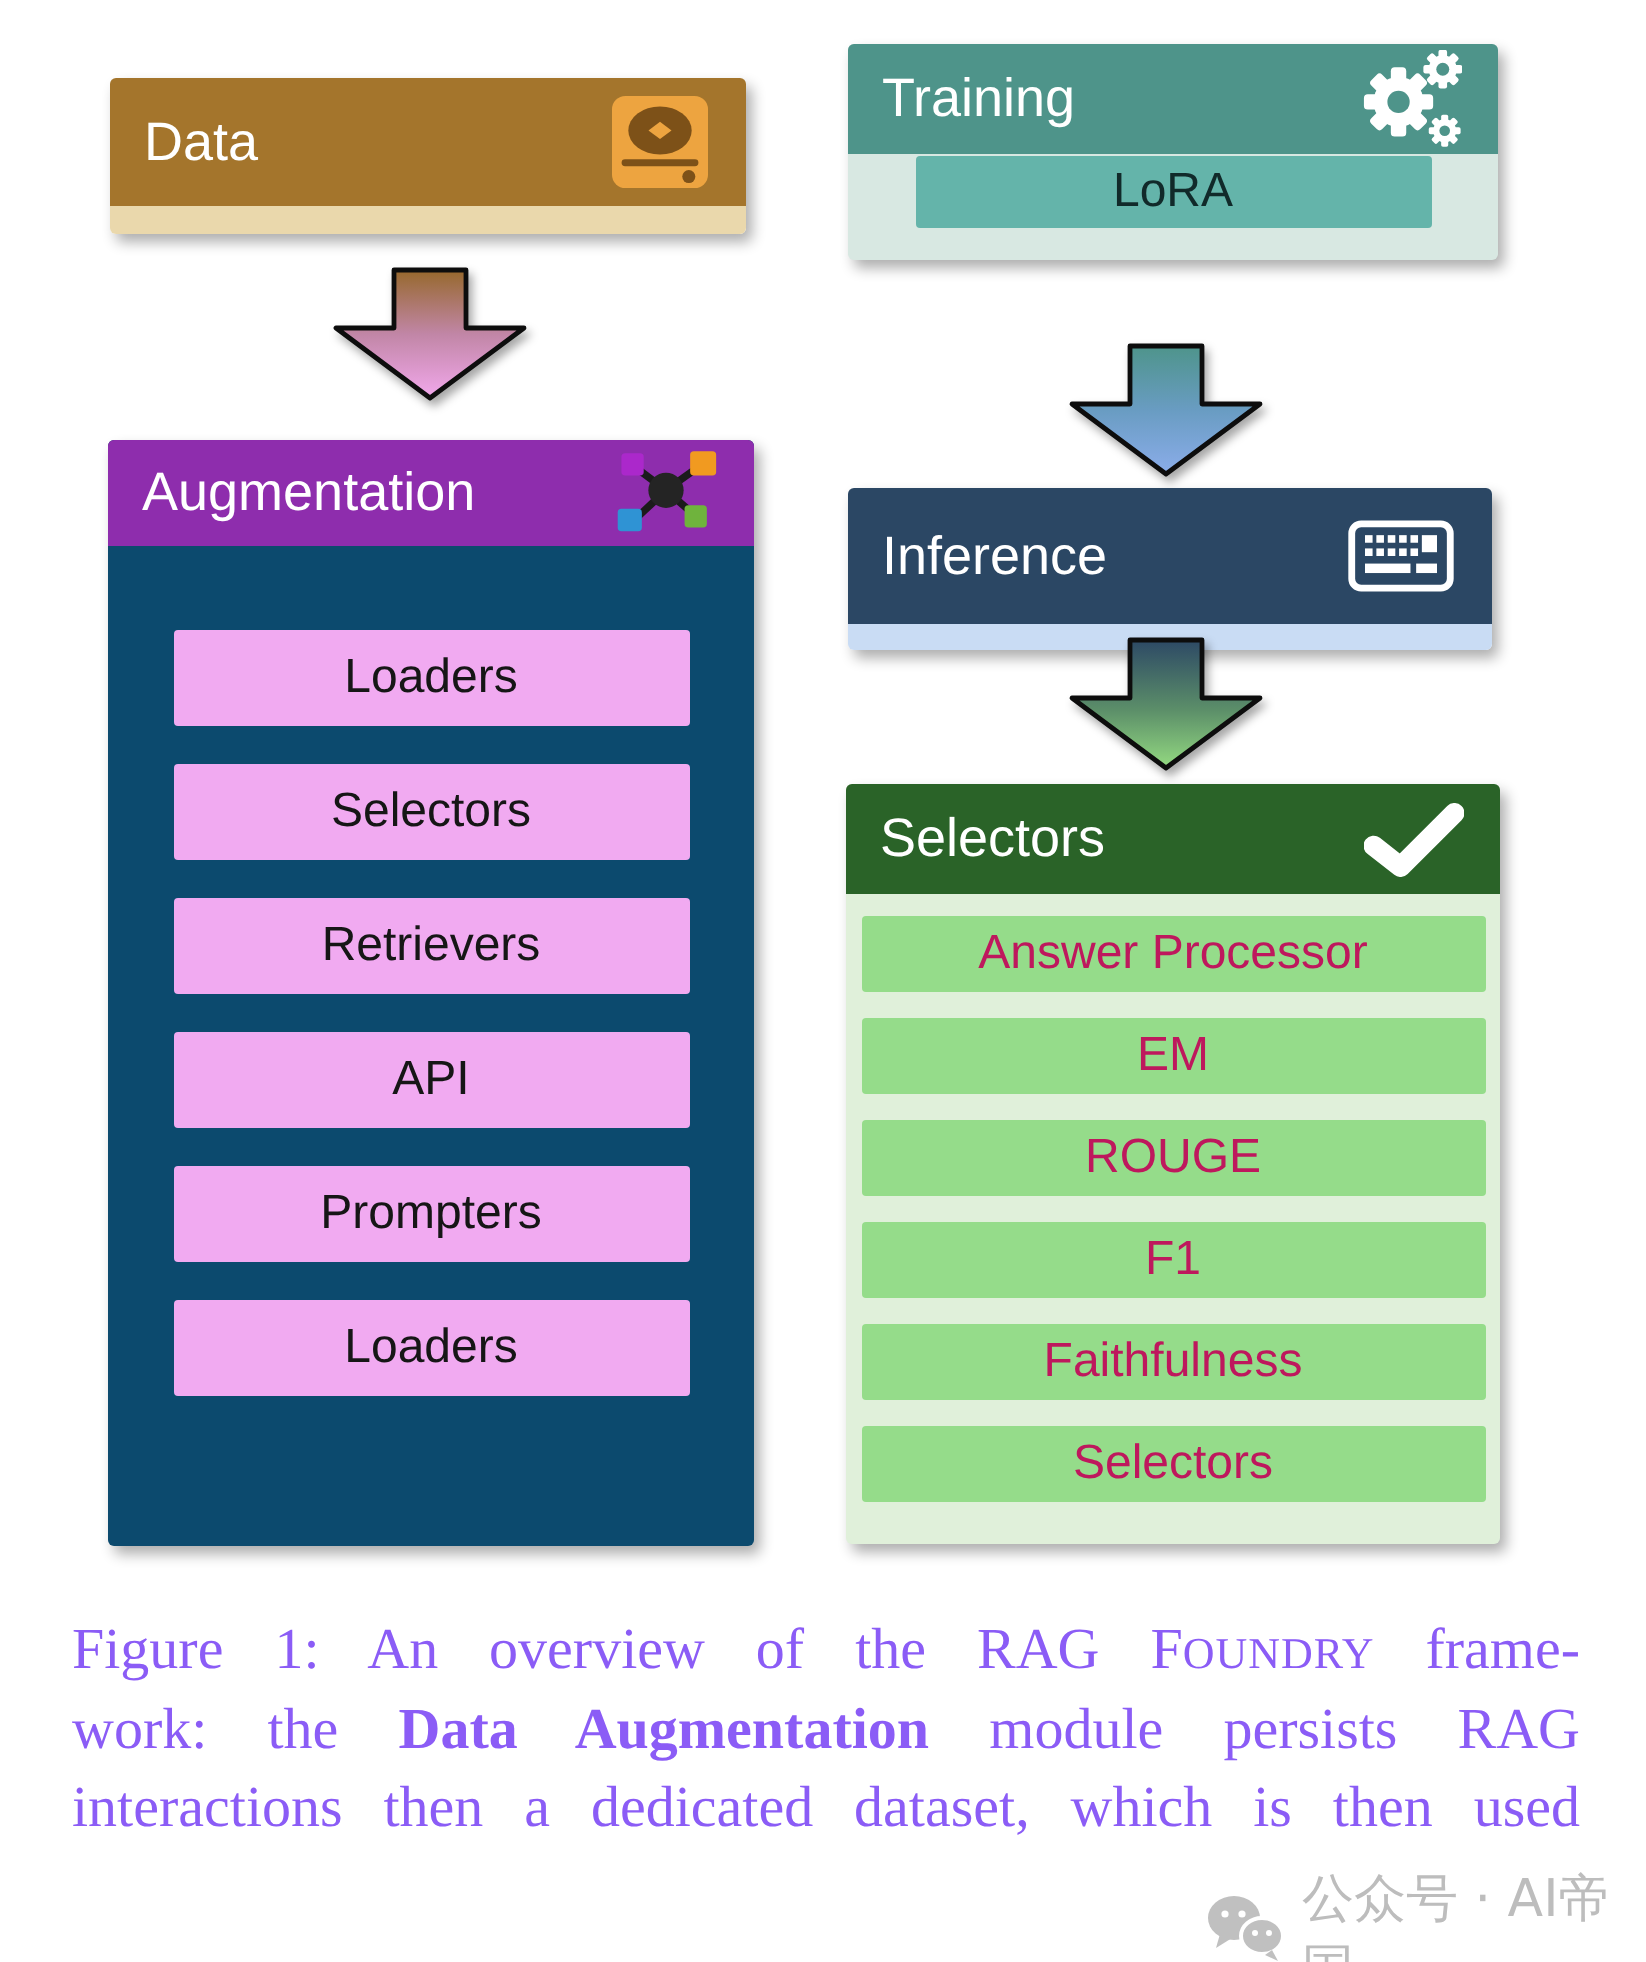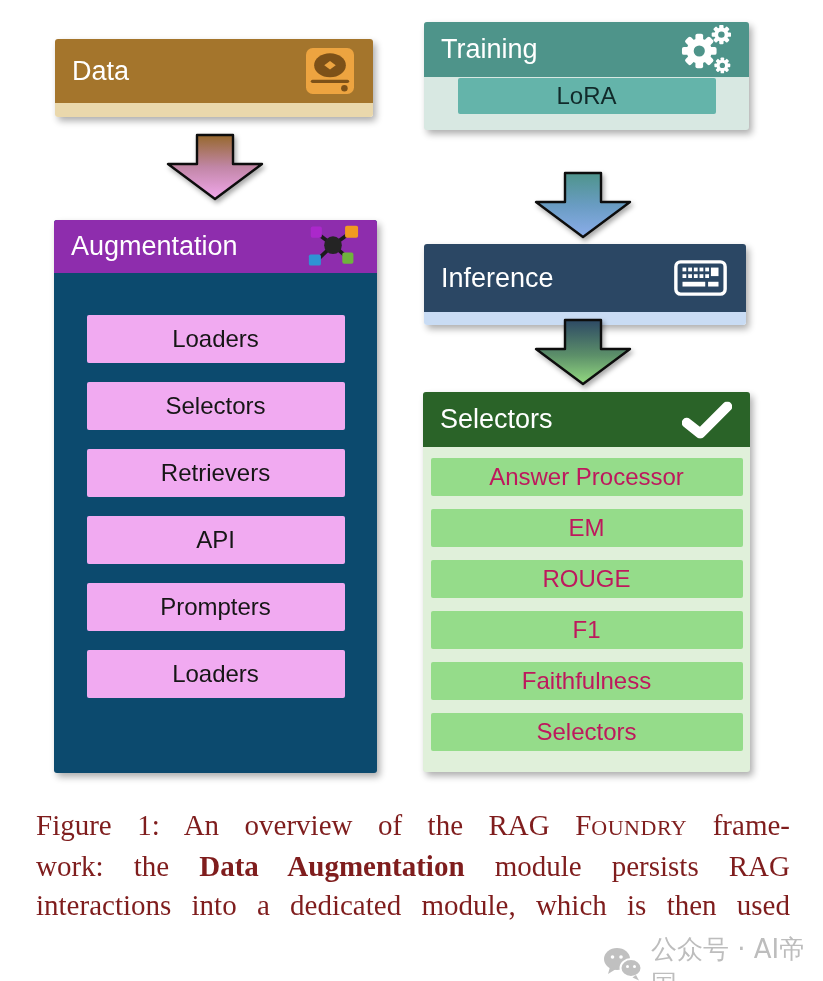--- a/index.html
+++ b/index.html
@@ -38,21 +38,21 @@
   .evaluation-box .mod-body{padding-top:11px;gap:13px;}
   .evaluation-box .sub-item{width:312px;height:38px;background:#95dc8a;color:#be185d;}
 
   
   .arrow{position:absolute;filter:drop-shadow(2px 3px 2.5px rgba(0,0,0,0.35));}
   .arrow-1{left:165px;top:133px;}
   .arrow-2{left:533px;top:171px;}
   .arrow-3{left:533px;top:318px;}
 
   
-  .caption{position:absolute;left:36px;top:806px;width:754px;color:#7f1d1d;
+  .caption{position:absolute;left:36px;top:806px;width:754px;color:#8b5cf6;
            font-family:"Liberation Serif",serif;font-size:29px;line-height:39px;}
   .cap-line{white-space:normal;}
   .just{text-align:justify;text-align-last:justify;}
   .sc{font-size:22px;letter-spacing:0.5px;}
   .caption b{font-weight:bold;}
 
   
   .watermark{position:absolute;left:602px;top:932px;display:flex;align-items:center;gap:9px;
              color:#bdbdbd;font-size:26px;font-family:"DejaVu Sans",sans-serif;}
 </style>
@@ -224,21 +224,21 @@
       <div class="sub-item">ROUGE</div>
       <div class="sub-item">F1</div>
       <div class="sub-item">Faithfulness</div>
       <div class="sub-item">Selectors</div>
     </div>
   </div>
 
   <div class="caption">
     <div class="cap-line just"><span>Figure 1: An overview of the RAG F</span><span class="sc">OUNDRY</span><span> frame-</span></div>
     <div class="cap-line just"><span>work: the </span><b>Data Augmentation</b><span> module persists RAG</span></div>
-    <div class="cap-line just">interactions into a dedicated module, which is then used</div>
+    <div class="cap-line just">interactions then a dedicated dataset, which is then used</div>
   </div>
 
   <div class="watermark">
     <span>
       <svg width="40" height="36" viewBox="0 0 40 36">
         <g fill="#c0c0c0">
           <ellipse cx="15" cy="13" rx="13" ry="11"></ellipse>
           <path d="M8,21 L6,28 L14,23 Z"></path>
           <g>
             <ellipse cx="29" cy="22" rx="10.5" ry="9" stroke="#ffffff" stroke-width="2"></ellipse>

